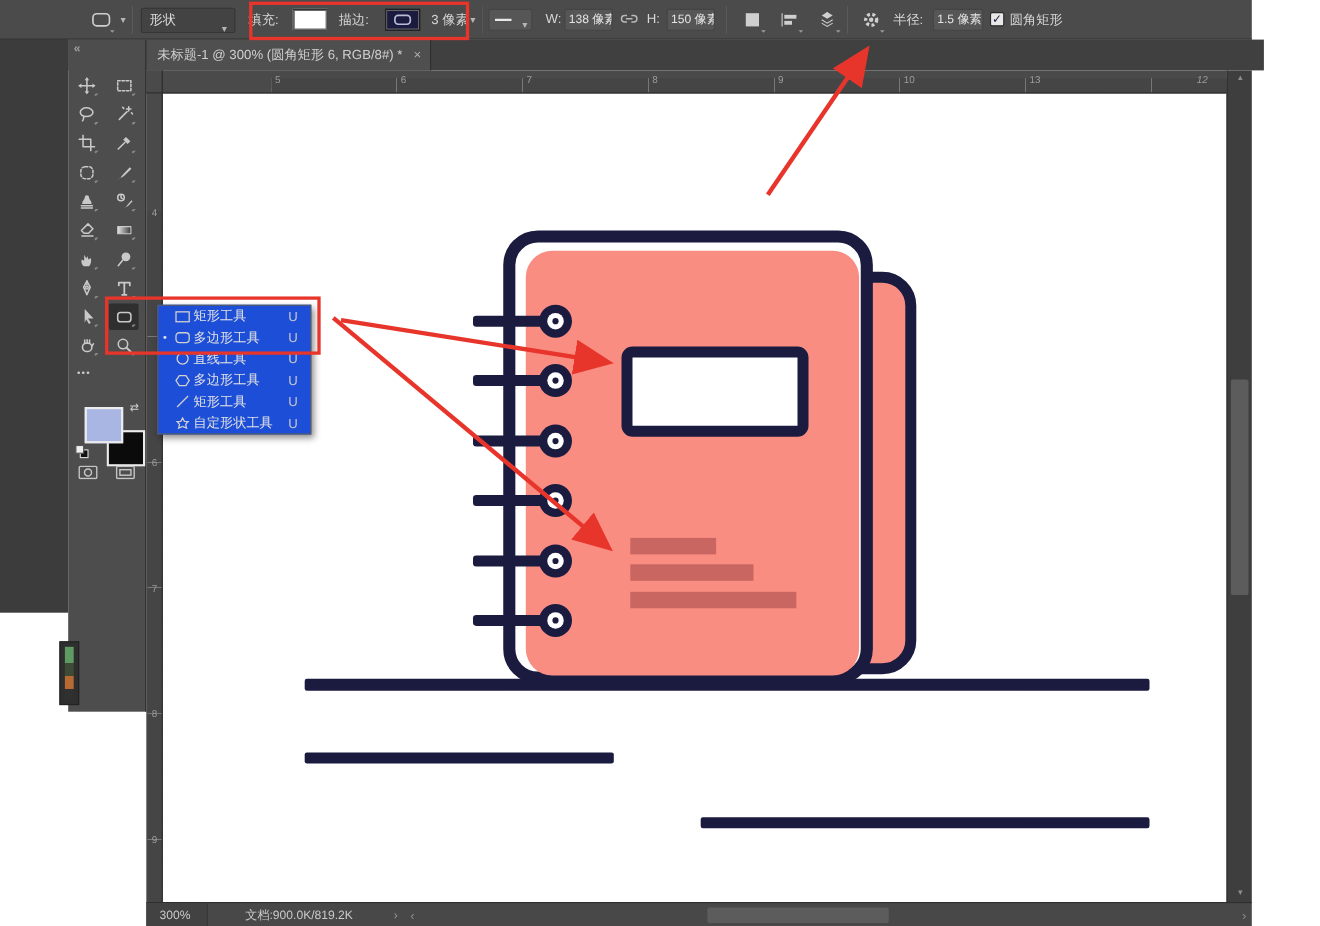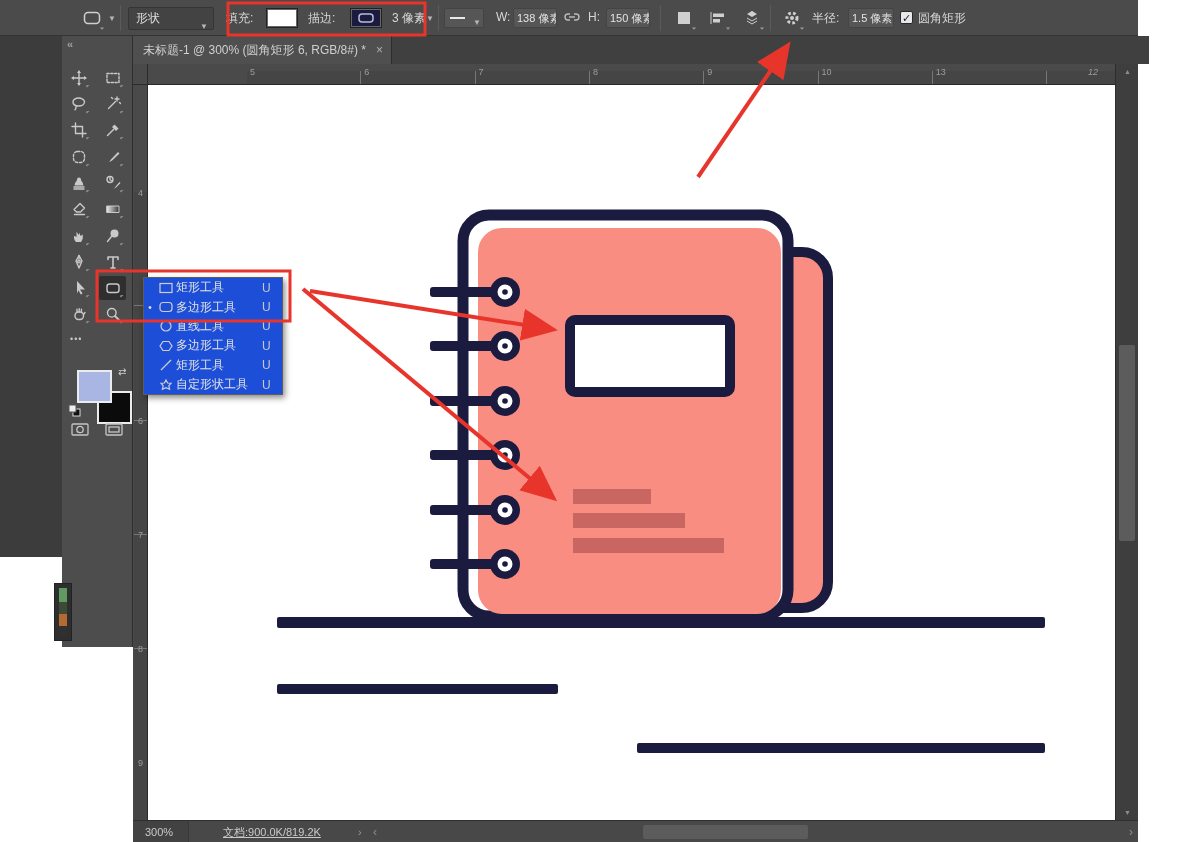--- a/index.html
+++ b/index.html
@@ -23,21 +23,21 @@
                   repeating-linear-gradient(180deg,transparent 0 10.43px,#6e6e6e 10.43px 11.43px);
                 background-size:13px 100%,5px 100%; background-position:100% 107px,100% 107px; background-repeat:no-repeat; }
   .rnum { position:absolute; bottom:7px; font-size:9px; color:#9d9d9d; }
   .ruler-left .rnum { bottom:auto; right:4px; }
   .canvas { position:absolute; left:148px; top:85px; width:967px; height:735px; background:#fff; z-index:1; }
   .vscroll { position:absolute; left:1115px; top:64px; width:23px; height:756px; background:#3e3e3e; border-left:1px solid #2d2d2d; z-index:6; }
   .vthumb  { position:absolute; left:3px; top:281px; width:16px; height:196px; background:#5c5c5c; border-radius:2px; }
   .varrow  { position:absolute; left:0; width:23px; text-align:center; color:#8d8d8d; font-size:7px; }
   .statusbar { position:absolute; left:133px; top:820px; width:1005px; height:22px; background:#484848; border-top:1px solid #2f2f2f; z-index:6; color:#c9c9c9; font-size:11px; }
   .zoom-field { position:absolute; left:0; top:0; width:56px; height:34px; background:#424242; border-right:1px solid #383838; line-height:22px; padding-left:12px; }
-  .docinfo { position:absolute; left:90px; top:0; line-height:22px;text-decoration:underline; }
+  .docinfo { position:absolute; left:90px; top:0; line-height:22px; }
   .sb-pop  { position:absolute; left:225px; top:0; line-height:22px; color:#9a9a9a; }
   .hscroll { position:absolute; left:240px; top:3px; width:760px; height:16px; }
   .hthumb  { position:absolute; left:270px; top:1px; width:165px; height:14px; background:#5c5c5c; border-radius:2px; }
   .harrow  { position:absolute; top:0; color:#8d8d8d; font-size:12px; line-height:16px; }
   .side-strip { position:absolute; left:54px; top:583px; width:18px; height:58px; background:#2e2e2e; border:1px solid #222; z-index:11; }
   .side-strip div { position:absolute; left:4px; top:4px; width:8px; height:48px;
      background:linear-gradient(180deg,#5f9a62 0 30%,#3d4a35 30% 55%,#b56a33 55% 80%,#303030 80% 100%); }
 
   
   .ob { position:absolute; color:#d6d6d6; font-size:12px; }

